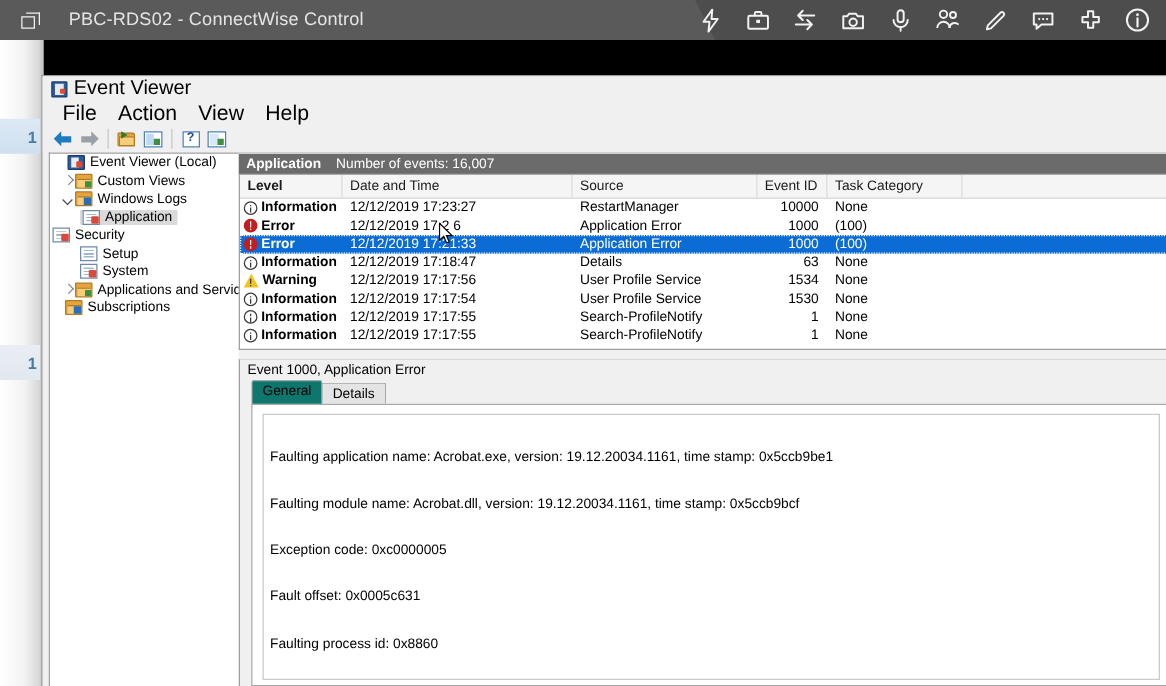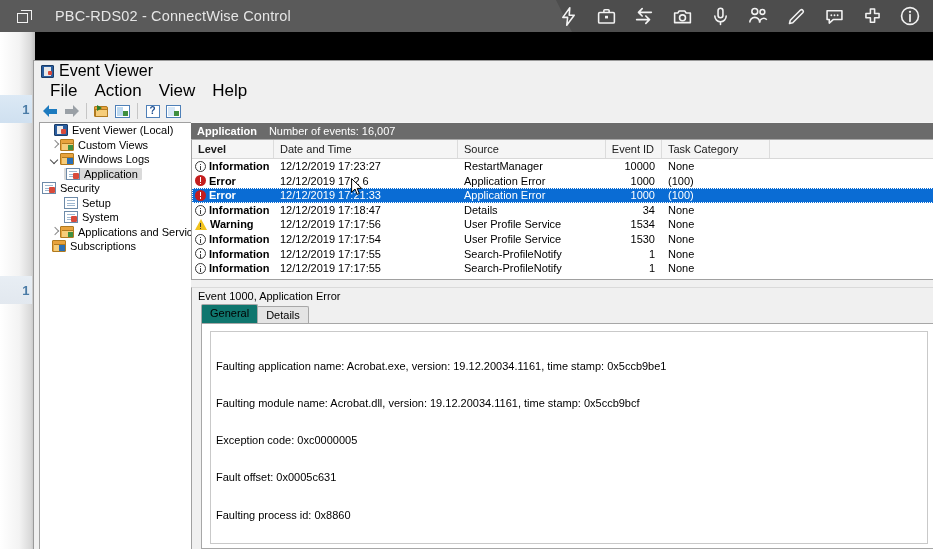--- a/index.html
+++ b/index.html
@@ -506,21 +506,21 @@
             <div class="c-rest"></div>
           </div>
 
           <div class="row">
             <div class="c-level lvl">
                 <span class="ic16 ic-info"></span>
                 <span>Information</span>
               </div>
             <div class="c-date">12/12/2019 17:18:47</div>
             <div class="c-source">Details</div>
-            <div class="c-eid">34</div>
+            <div class="c-eid">63</div>
             <div class="c-task">None</div>
             <div class="c-rest"></div>
           </div>
 
           <div class="row">
             <div class="c-level lvl">
                 <span class="ic16 ic-warn"></span>
                 <span>Warning</span>
               </div>
             <div class="c-date">12/12/2019 17:17:56</div>

